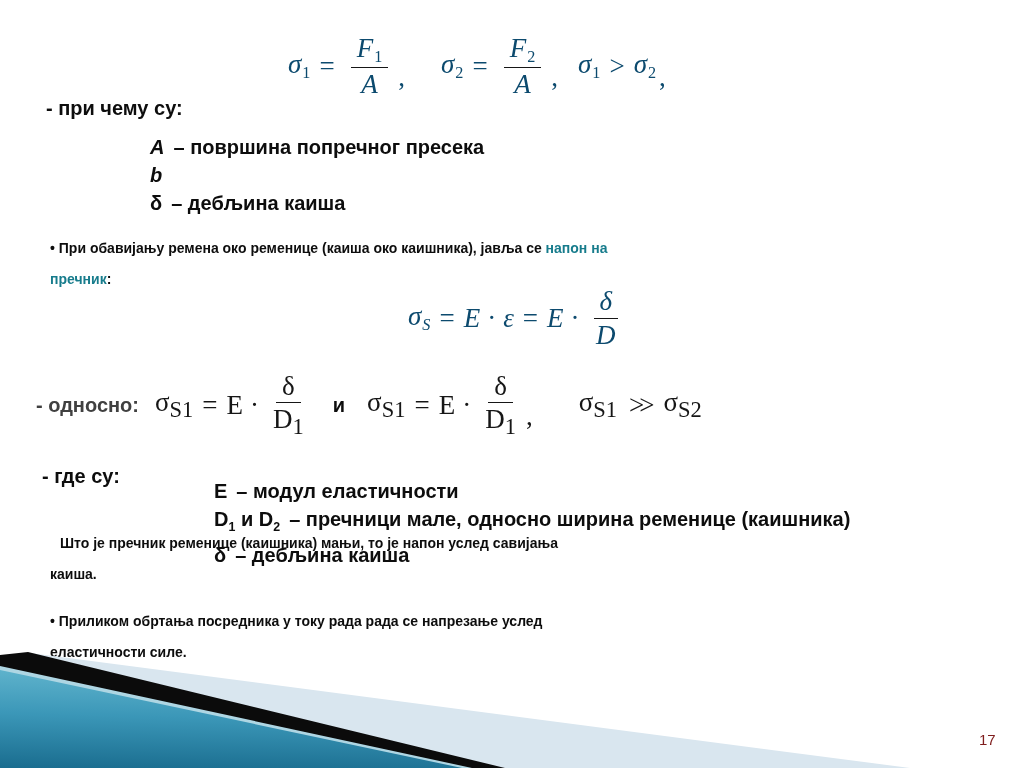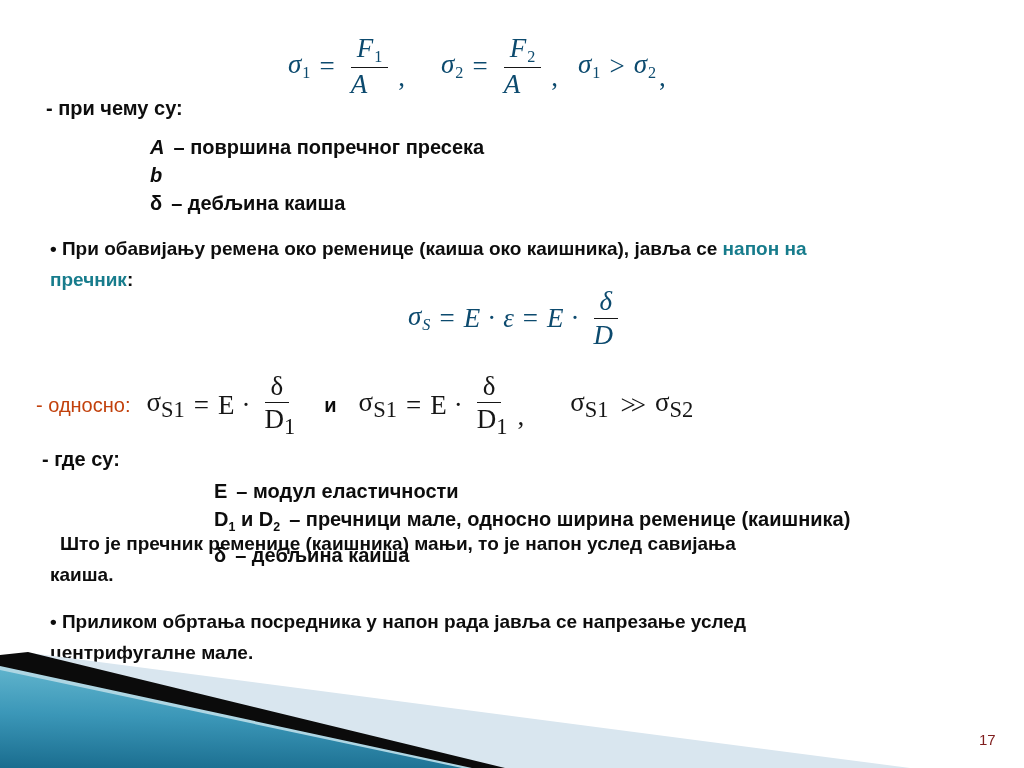--- a/index.html
+++ b/index.html
@@ -2,51 +2,51 @@
 <html><head>
 <meta charset="utf-8">
 <style>
   html,body{margin:0;padding:0;background:#888;}
   .slide{
     position:relative;width:1024px;height:768px;background:#ffffff;overflow:hidden;
     font-family:"Liberation Sans",sans-serif;color:#0d0d0d;
   }
   
   .txt{position:absolute;font-weight:700;font-size:20px;line-height:28px;white-space:nowrap;}
-  .para{position:absolute;font-weight:700;font-size:19px;line-height:31px;}
+  .para{position:absolute;font-weight:700;font-size:14px;line-height:31px;}
   .teal{color:#177c8c;}
   .def-list{position:absolute;font-weight:700;font-size:20px;line-height:28px;}
   .def-line{display:flex;gap:9px;white-space:nowrap;}
   .dsym{font-style:italic;}
   .dsym.up{font-style:normal;}
   .dd sub,.def-line sub{font-size:0.62em;}
   
   .math{
     position:absolute;display:flex;align-items:center;
     font-family:"Liberation Serif",serif;font-size:27px;color:#0c4a6e;font-weight:400;
     white-space:nowrap;
   }
   .math .it{font-style:italic;}
   .math .v{white-space:nowrap;}
   .math sub{font-size:0.6em;vertical-align:-0.3em;margin-left:1px;}
-  .frac{display:inline-flex;flex-direction:column;align-items:flex-start;margin:0 7px;line-height:1.12;}
+  .frac{display:inline-flex;flex-direction:column;align-items:center;margin:0 7px;line-height:1.12;}
   .num{border-bottom:1.6px solid #161616;padding:0 6px 1px;}
   .den{padding-top:1px;}
   .op{margin:0 9px;}
   .dot{margin:0 7px;}
   .ggt{letter-spacing:-5px;margin:0 14px 0 12px;}
   .comma{transform:translateY(11px);margin-left:3px;}
   .sp20{display:inline-block;width:20px;}
   .sp36{display:inline-block;width:36px;}
   .sp46{display:inline-block;width:46px;}
   .row3{
     position:absolute;left:36px;top:368px;height:74px;display:flex;align-items:center;
     font-family:"Liberation Serif",serif;font-size:27px;color:#161616;white-space:nowrap;
   }
-  .row3 .lbl{font-family:"Liberation Sans",sans-serif;font-weight:400;font-size:20px;color:#c2410c;margin-right:16px;}
+  .row3 .lbl{font-family:"Liberation Sans",sans-serif;font-weight:700;font-size:20px;color:#404040;margin-right:16px;}
   .row3 .conj{font-family:"Liberation Sans",sans-serif;font-weight:700;font-size:20px;color:#0d0d0d;margin:0 22px;}
   
   .deco{position:absolute;left:0;top:0;width:1024px;height:768px;pointer-events:none;}
   .page-num{position:absolute;left:979px;top:731px;font-size:15px;font-weight:400;color:#7f1d1d;font-family:"Liberation Sans",sans-serif;}
 </style>
 </head>
 <body>
 
 <div class="slide">
 
@@ -129,21 +129,21 @@
       <span class="num"><span class="it">δ</span></span>
       <span class="den"><span class="it">D</span><sub>1</sub></span>
     </span>
     <span class="comma">,</span>
     <span class="sp46"></span>
     <span class="v"><span class="it">σ</span><sub><span class="it">S</span><span>1</span></sub></span>
     <span class="op ggt">&gt;&gt;</span>
     <span class="v"><span class="it">σ</span><sub><span class="it">S</span><span>2</span></sub></span>
   </div>
 
-  <div class="txt" style="left:42px;top:445px;">- где су:</div>
+  <div class="txt" style="left:42px;top:462px;">- где су:</div>
 
   <div class="def-list" style="left:214px;top:477px;">
     <div class="def-line">
       <span class="dsym up">E</span>
       <span>– модул еластичности</span>
     </div>
     <div class="def-line">
       <span class="dd"><span>D</span><sub>1</sub><span> и D</span><sub>2</sub></span>
       <span>– пречници мале, односно ширина ременице (каишника)</span>
     </div>
@@ -152,22 +152,22 @@
       <span>– дебљина каиша</span>
     </div>
   </div>
 
   <p class="para" style="left:50px;top:528px;margin:0;text-indent:10px;">
     <span>Што је пречник ременице (каишника) мањи, то је напон услед савијања</span><br>
     <span>каиша.</span>
   </p>
 
   <p class="para" style="left:50px;top:606px;margin:0;">
-    <span>• Приликом обртања посредника у напон рада јавља се напрезање услед</span><br>
-    <span>центрифугалне мале.</span>
+    <span>• Приликом обртања посредника у току рада рада се напрезање услед</span><br>
+    <span>еластичности силе.</span>
   </p>
 
   <svg class="deco" viewBox="0 0 1024 768">
     <defs>
       <linearGradient id="tealGrad" x1="0.15" y1="0" x2="0.05" y2="1">
         <stop offset="0" stop-color="#5fb3cc"></stop>
         <stop offset="0.45" stop-color="#3b97b8"></stop>
         <stop offset="1" stop-color="#1a6d8f"></stop>
       </linearGradient>
     </defs>

